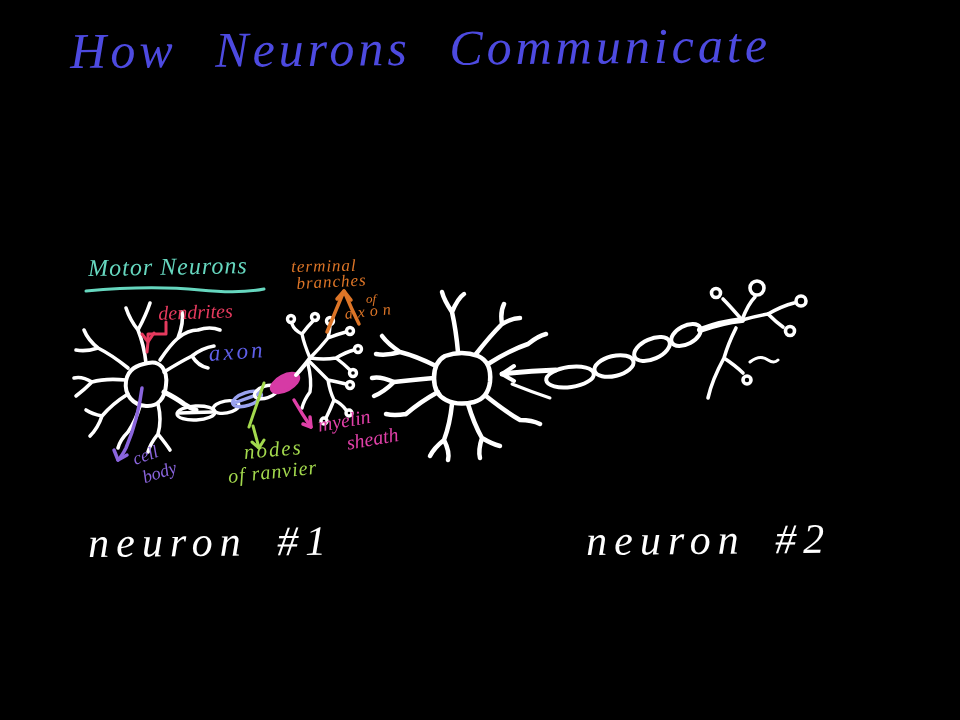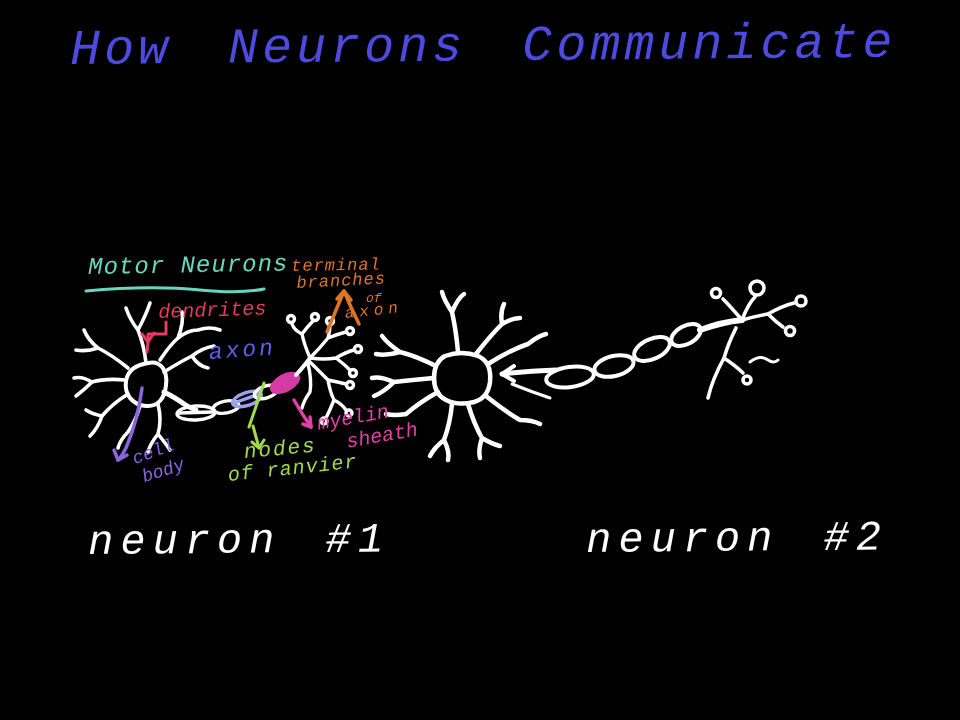--- a/index.html
+++ b/index.html
@@ -1,18 +1,18 @@
 <!DOCTYPE html>
 <html><head>
 <meta charset="utf-8">
 <style>
   html,body{margin:0;padding:0;background:#000;}
   #stage{
     position:relative;width:960px;height:668px;background:#000;
-    overflow:hidden;font-family:Liberation Mono, monospace;
+    overflow:hidden;font-family:Liberation Serif, serif;
   }
   svg{position:absolute;left:0;top:0;}
   .lbl{
     position:absolute;white-space:nowrap;font-style:italic;
     transform-origin:left top;line-height:1;
   }
   #title{
     left:70px;top:26px;font-size:50px;color:#4d4ae0;
     letter-spacing:4px;word-spacing:22px;transform:rotate(-0.5deg);
   }

